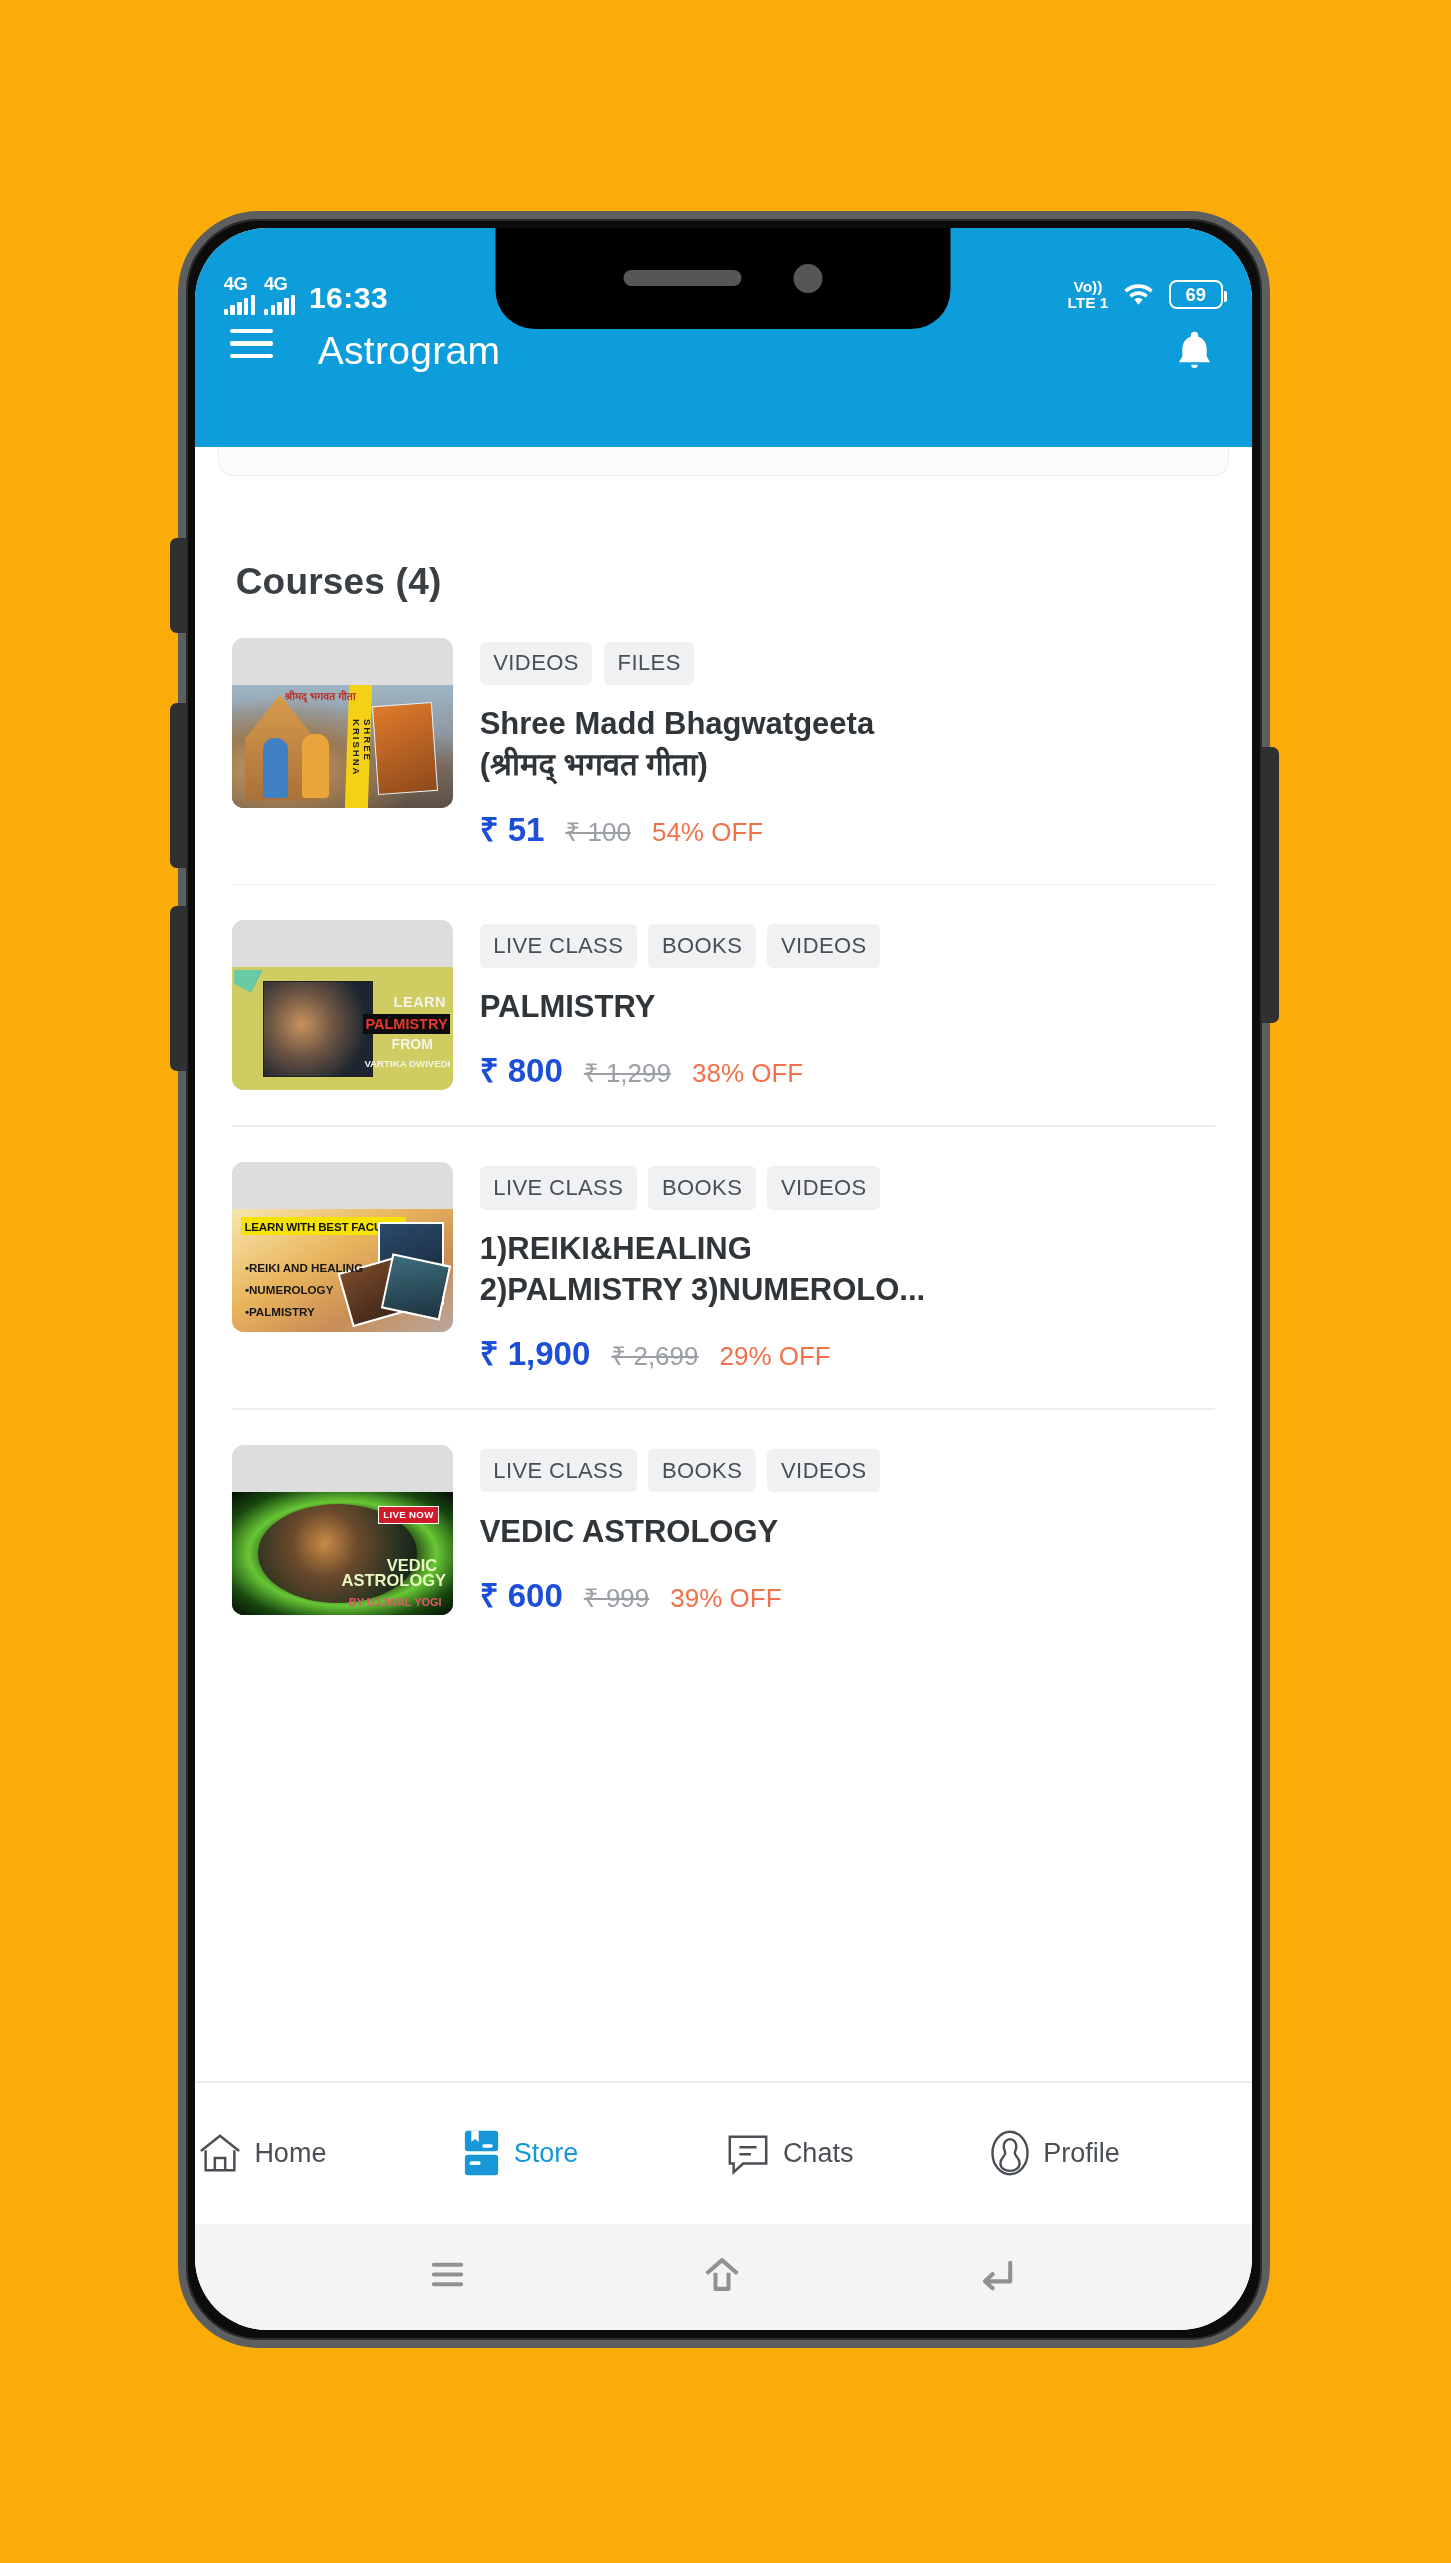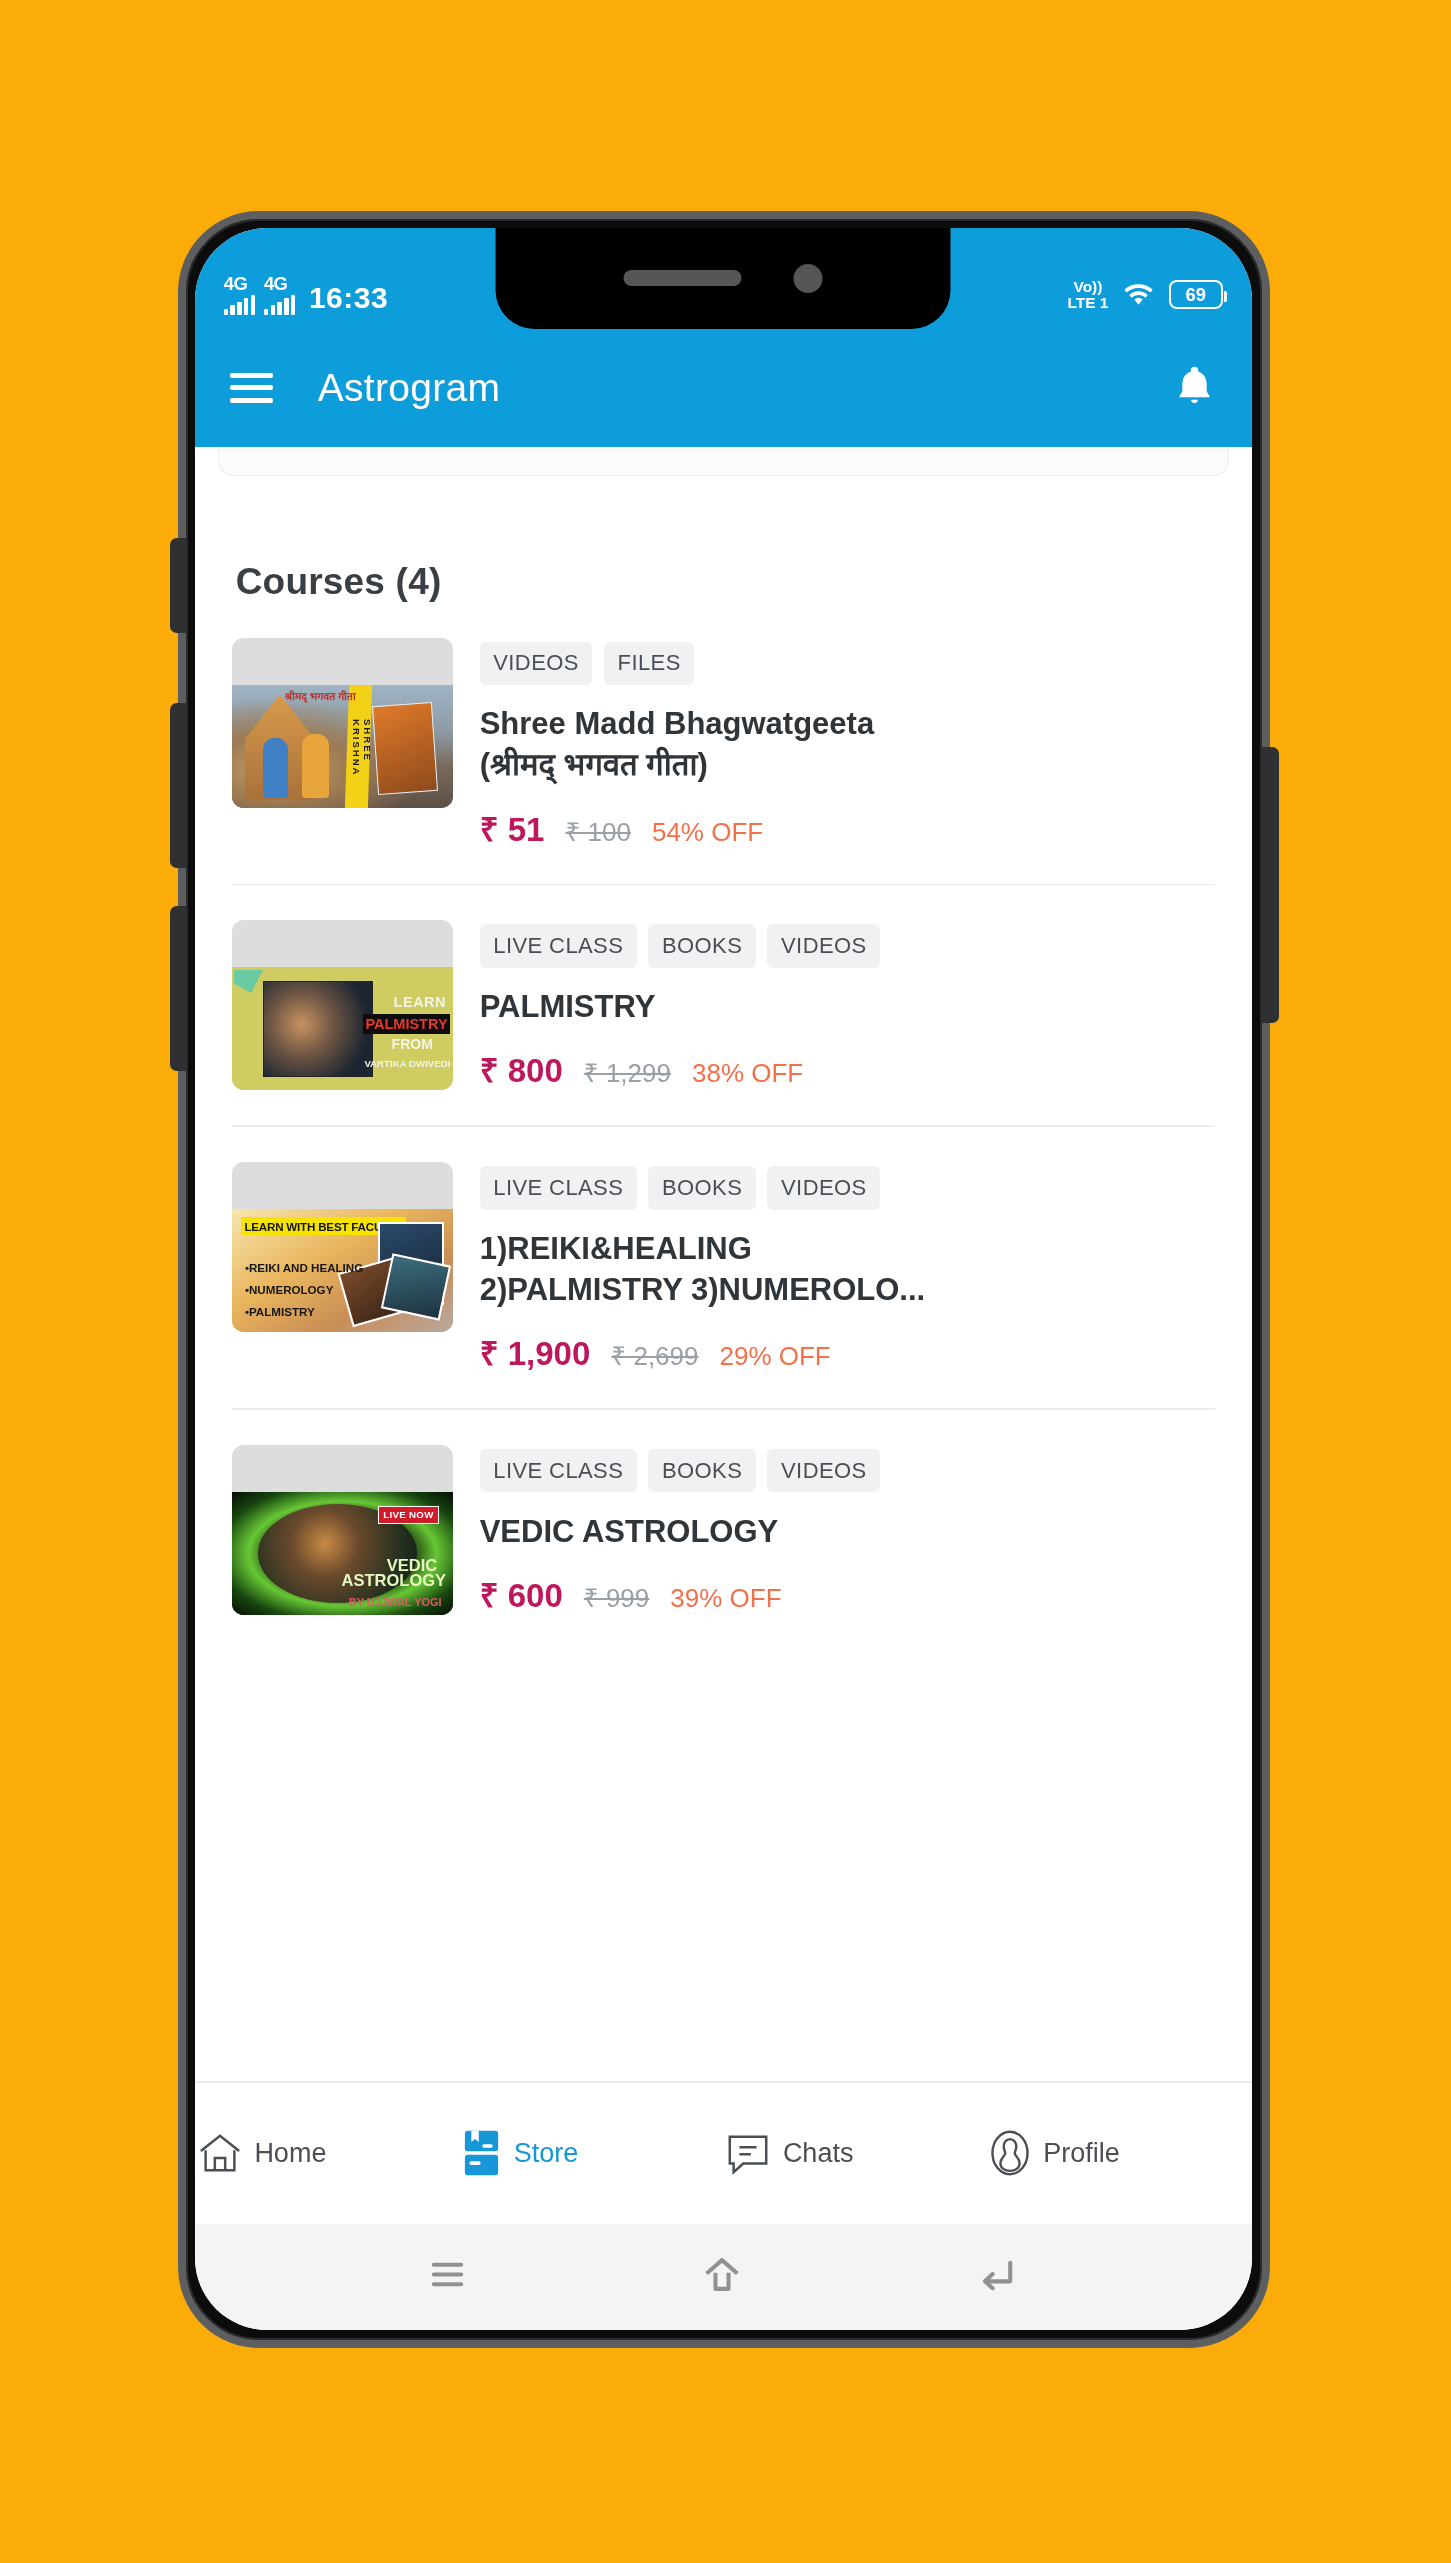--- a/index.html
+++ b/index.html
@@ -70,21 +70,21 @@
   .battery {
     width: 54px; height: 29px; border: 2.9px solid #fff; border-radius: 7.7px;
     display:flex; align-items:center; justify-content:center;
     font-size: 18.4px; font-weight: 700; position: relative;
   }
   .battery::after{content:"";position:absolute;right:-6.8px;top:8.7px;width:3.9px;height:10.6px;background:#fff;border-radius:0 1.9px 1.9px 0;}
 
   
   .appbar {
     flex: 0 0 auto; height: 118px; background: #0d9ddb;
-    display: flex; align-items: center; padding: 0 35px;
+    display: flex; padding: 0 35px;
     color: #fff;
   }
   .hamburger { width: 43px; display:flex; flex-direction:column; gap:7.7px; cursor:pointer; }
   .hamburger span { display:block; height: 4.8px; background:#fff; border-radius:1.9px; }
   .app-title { font-size: 39px; font-weight: 400; margin-left: 45px; letter-spacing:0.3px; }
   .bell { margin-left:auto; width: 45px; height: 48px; }
 
   
   .body { flex: 1 1 auto; background: #fff; overflow: hidden; position: relative; }
   .topcard {
@@ -108,21 +108,21 @@
   .chips { display:flex; gap: 11.6px; margin-bottom: 19.4px; flex-wrap: nowrap; }
   .chip {
     background:#f0f1f3; color:#4a4f55; font-size: 22px; font-weight:400;
     padding: 8.7px 13.6px; border-radius: 5.8px; letter-spacing:0.4px; white-space:nowrap;
   }
   .ctitle {
     font-size: 31px; font-weight: 700; color:#30353a; line-height: 1.32;
     margin-bottom: 19.4px; white-space: pre-line;
   }
   .pricerow { display:flex; align-items:baseline; gap: 21px; }
-  .price   { font-size: 33px; font-weight: 700; color:#be185d; }
+  .price   { font-size: 33px; font-weight: 700; color:#1d4ed8; }
   .mrp     { font-size: 26px; color:#9aa0a6; text-decoration: line-through; }
   .off     { font-size: 26px; color:#f2714a; font-weight:400; }
   .divider { height: 1.9px; background:#ededed; margin: 33px 37px 0 37px; }
 
   
   .bottomnav {
     flex: 0 0 auto; height: 143px; background:#fff;
     border-top: 2.9px solid #ececec;
     display:flex; align-items:center;
   }

